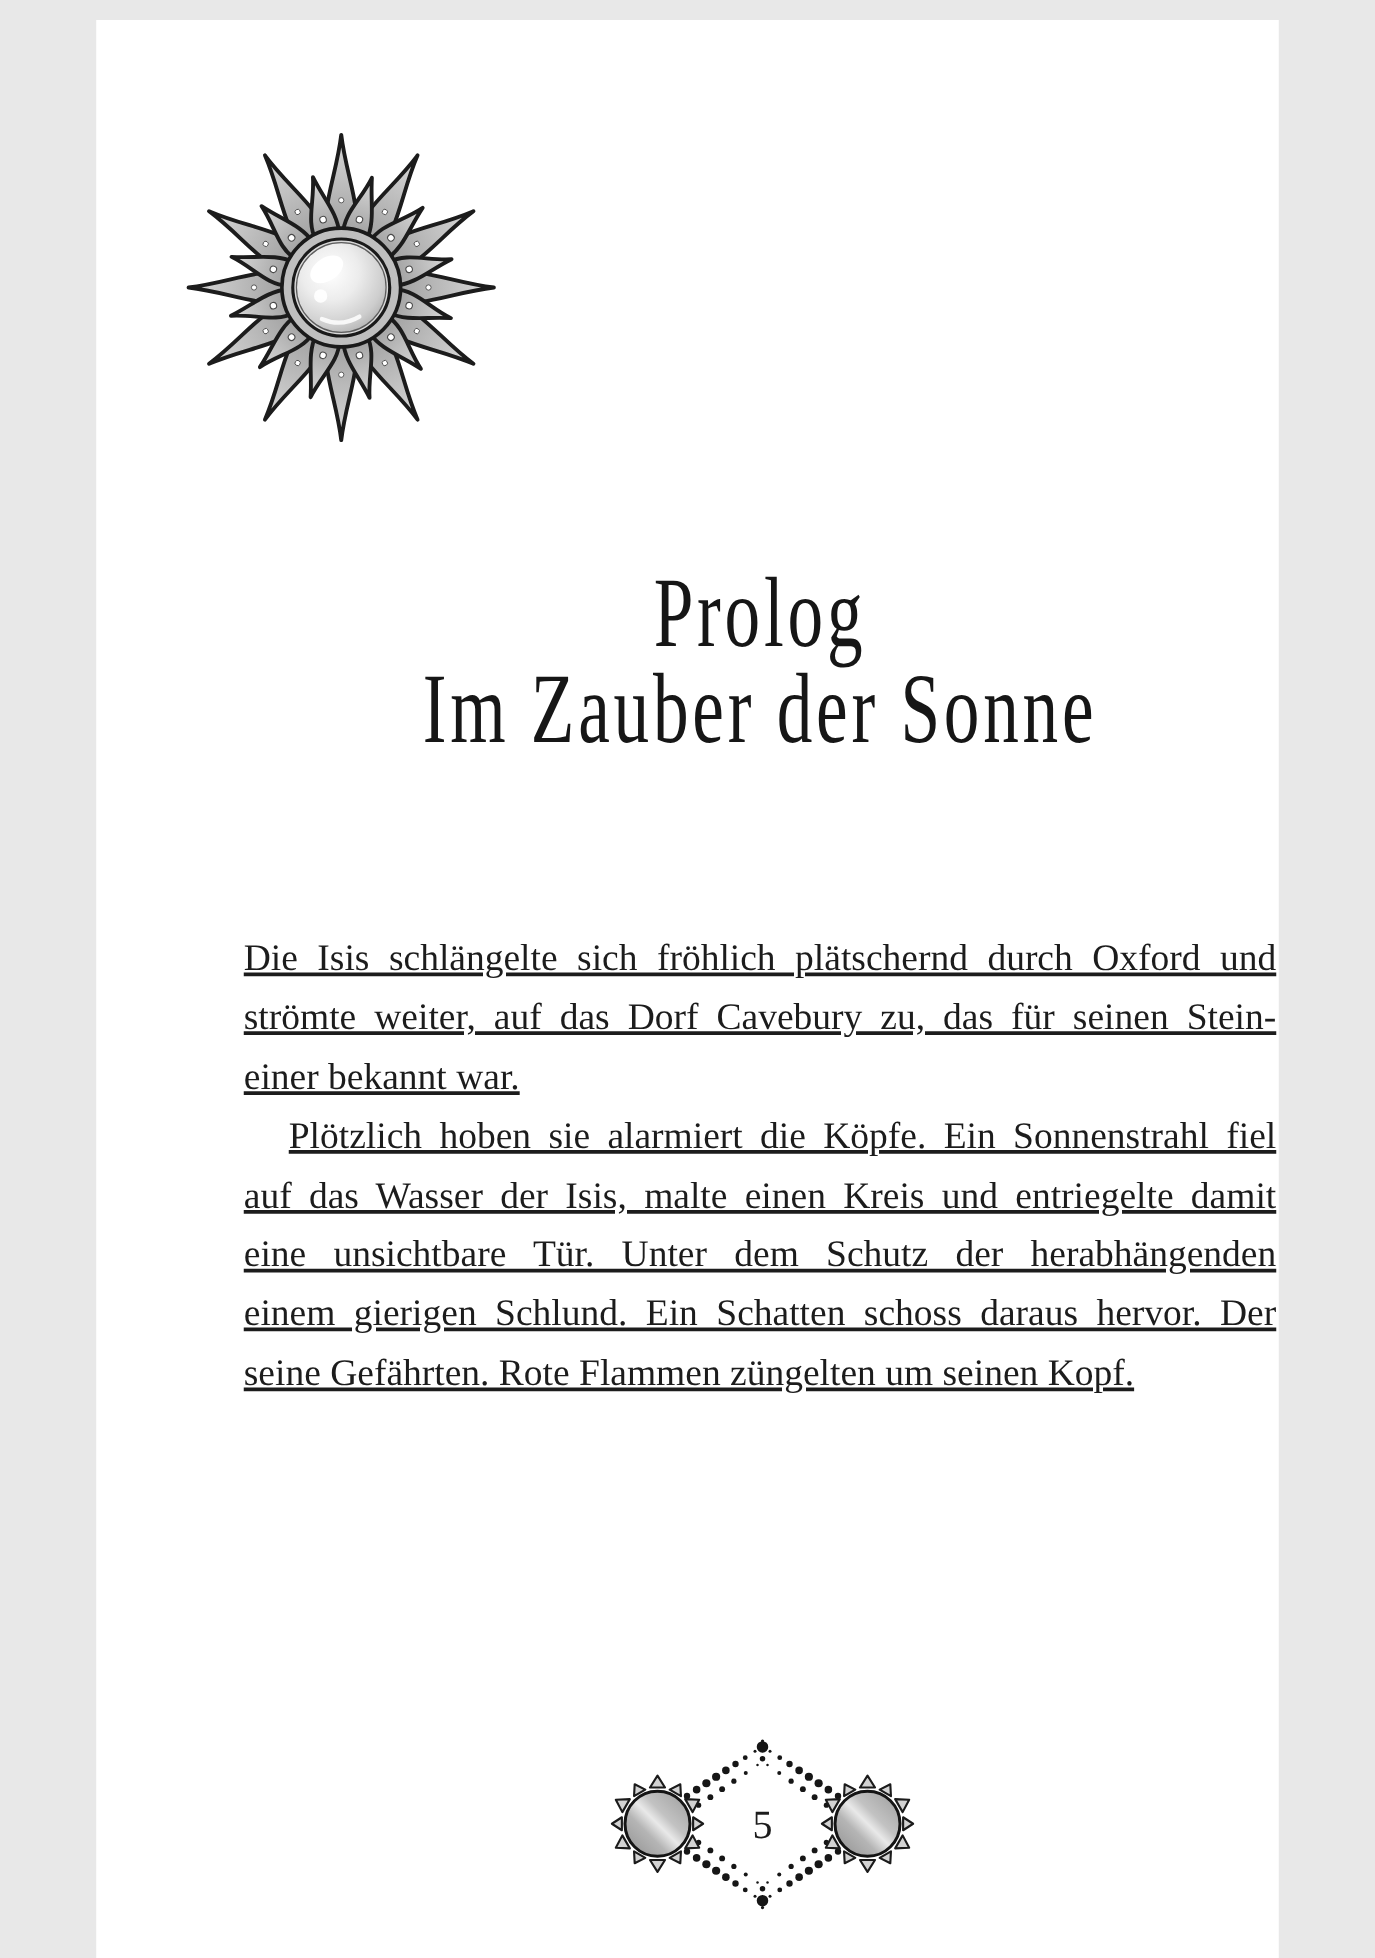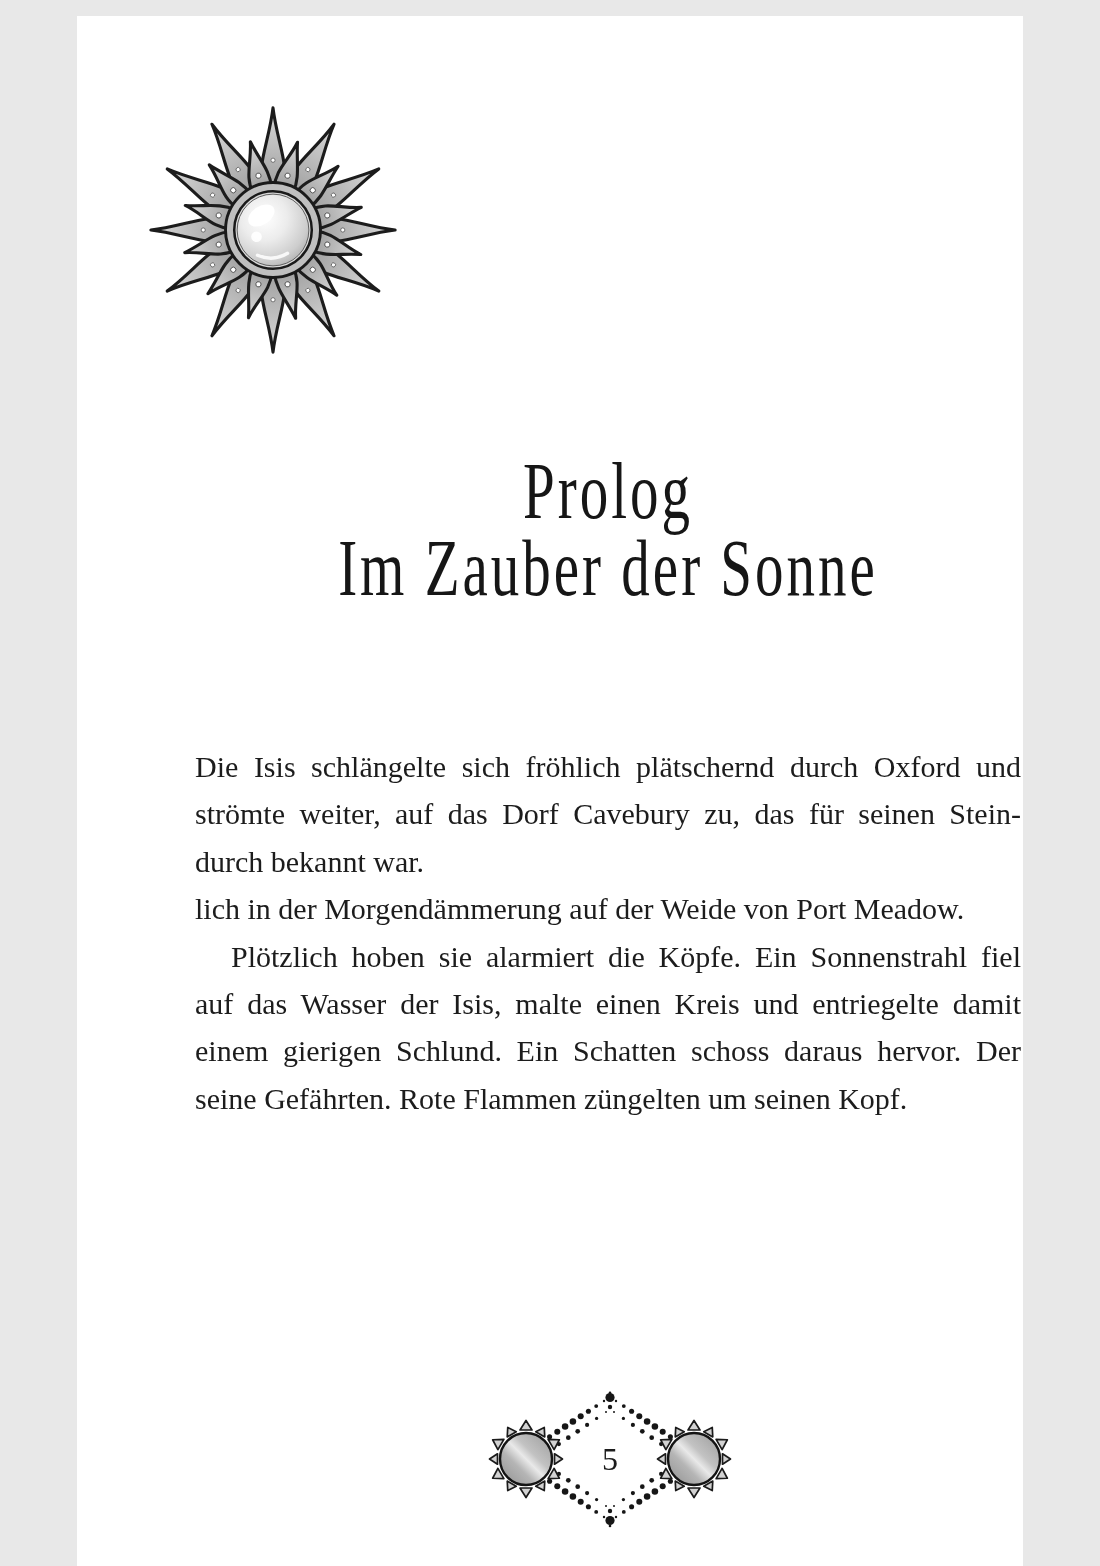--- a/index.html
+++ b/index.html
@@ -12,21 +12,21 @@
   .sun-art{position:absolute;left:70px;top:88px;}
   
   .heading{
     position:absolute;left:118px;top:436px;width:826px;
     text-align:center;font-size:57px;line-height:55px;letter-spacing:3px;
     transform:scaleY(1.4);transform-origin:top center;color:#161616;
   }
   
   .body-text{
     position:absolute;left:118px;top:727px;width:826px;
-    font-size:30px;line-height:47.4px;
+    font-size:30px;line-height:47.4px;text-decoration:underline;
   }
   .bline{text-align:justify;text-align-last:justify;}
   .bline.last{text-align-last:left;}
   .bline.ind{text-indent:36px;}
   
   .ornament{position:absolute;left:393px;top:1375px;width:280px;height:140px;}
   .ornament svg{position:absolute;left:0;top:0;}
   .pagenum{
     position:absolute;left:0;top:50px;width:100%;text-align:center;
     font-size:32px;line-height:36px;color:#1c1c1c;
@@ -114,24 +114,24 @@
   </svg>
 
   <div class="heading">
     <div>Prolog</div>
     <div>Im Zauber der Sonne</div>
   </div>
 
   <div class="body-text">
       <div class="bline">Die Isis schlängelte sich fröhlich plätschernd durch Oxford und</div>
       <div class="bline">strömte weiter, auf das Dorf Cavebury zu, das für seinen Stein-</div>
-      <div class="bline last">durch bekannt war.</div>
-      <div class="bline last">lich in der Morgendämmerung auf der Weide von Port Meadow.</div>
+      <div class="bline last">einer bekannt war.</div>
       <div class="bline ind">Plötzlich hoben sie alarmiert die Köpfe. Ein Sonnenstrahl fiel</div>
       <div class="bline">auf das Wasser der Isis, malte einen Kreis und entriegelte damit</div>
+      <div class="bline">eine unsichtbare Tür. Unter dem Schutz der herabhängenden</div>
       <div class="bline">einem gierigen Schlund. Ein Schatten schoss daraus hervor. Der</div>
       <div class="bline last">seine Gefährten. Rote Flammen züngelten um seinen Kopf.</div>
     </div>
 
   <div class="ornament">
     <svg width="280" height="140" viewBox="0 0 280 140" aria-hidden="true">
       <defs>
         <linearGradient id="coinG" x1="0" y1="1" x2="1" y2="0">
           <stop offset="0" stop-color="#8f8f8f"></stop>
           <stop offset="0.35" stop-color="#b5b5b5"></stop>

